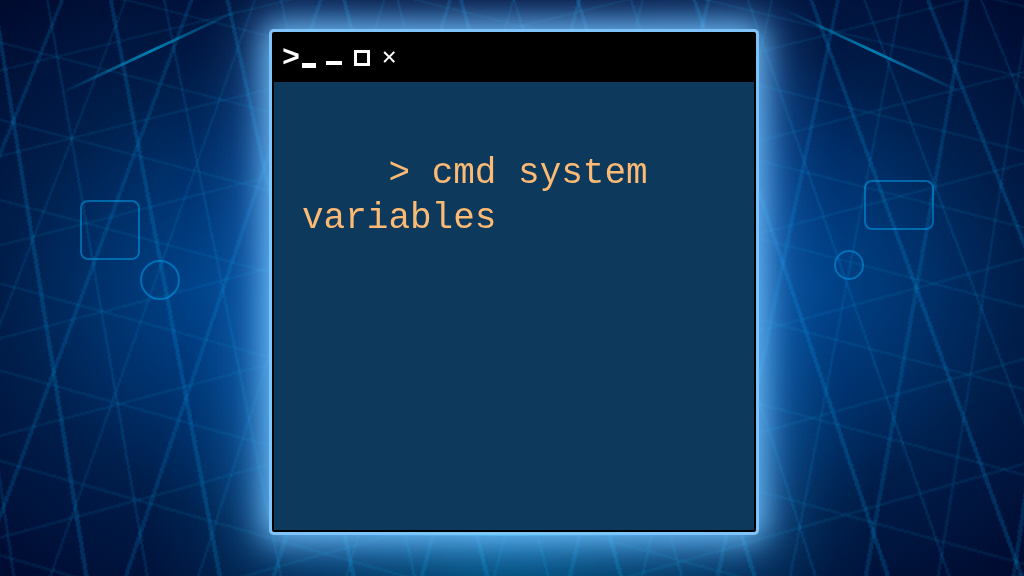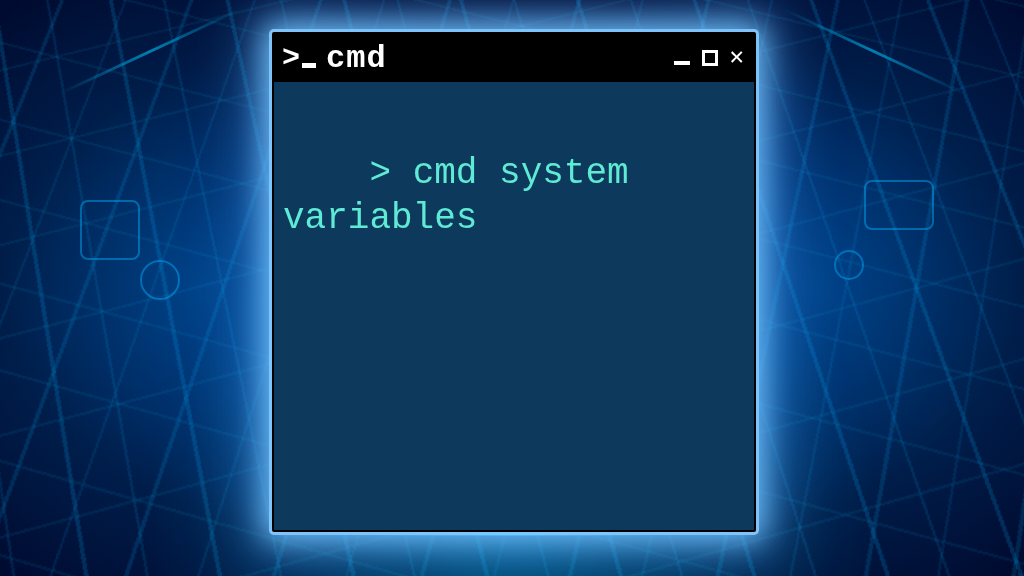--- a/index.html
+++ b/index.html
@@ -115,22 +115,22 @@
       color: #fff;
       font-size: 26px;
       line-height: 1;
       cursor: pointer;
       font-weight: bold;
     }
     .ctrl.min { width:16px; height:4px; background:#fff; margin-top:10px; }
     .ctrl.max { width:16px; height:16px; border:3px solid #fff; }
     .ctrl.close { font-size:24px; }
     .terminal-body {
-      padding: 24px 9px;
-      color: #5eead4;
+      padding: 24px 28px;
+      color: #fdba74;
       font-size: 36px;
       line-height: 1.25;
       font-family: 'Consolas','Courier New',monospace;
       white-space: pre-wrap;
       word-break: break-word;
     }
   </style>
 </head>
 <body>
 
@@ -144,21 +144,20 @@
   <div class="circuit-line l3"></div>
   <div class="circuit-line l4"></div>
 </div>
 
 <div class="terminal-window">
   <div class="titlebar">
     <div class="prompt-icon">
       <span class="gt">&gt;</span>
       <span class="underscore"></span>
     </div>
-    <div class="title-text">cmd</div>
     <div class="win-controls">
       <span class="ctrl min" title="minimize"></span>
       <span class="ctrl max" title="maximize"></span>
       <span class="ctrl close">✕</span>
     </div>
   </div>
   <div class="terminal-body">
     <span>&gt; cmd system variables</span>
   </div>
 </div>

